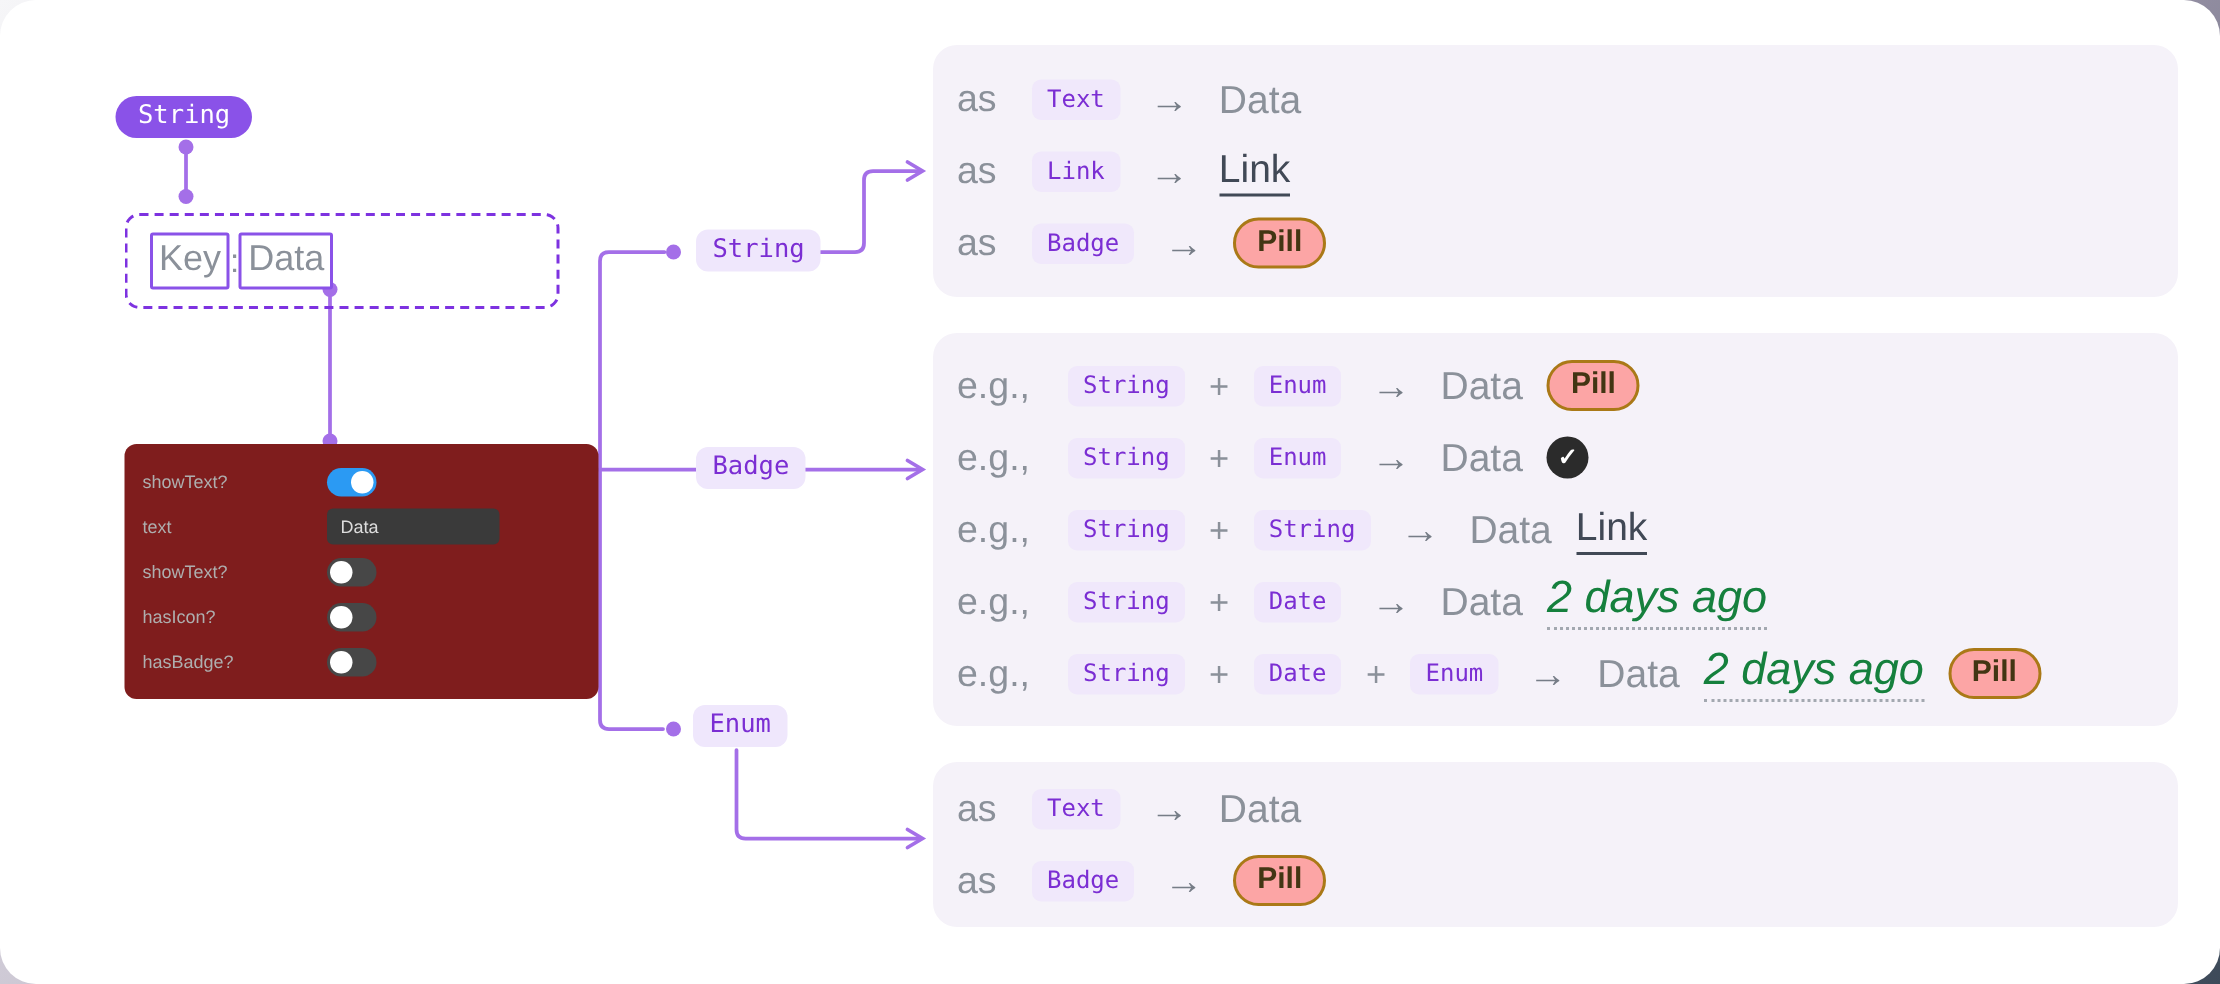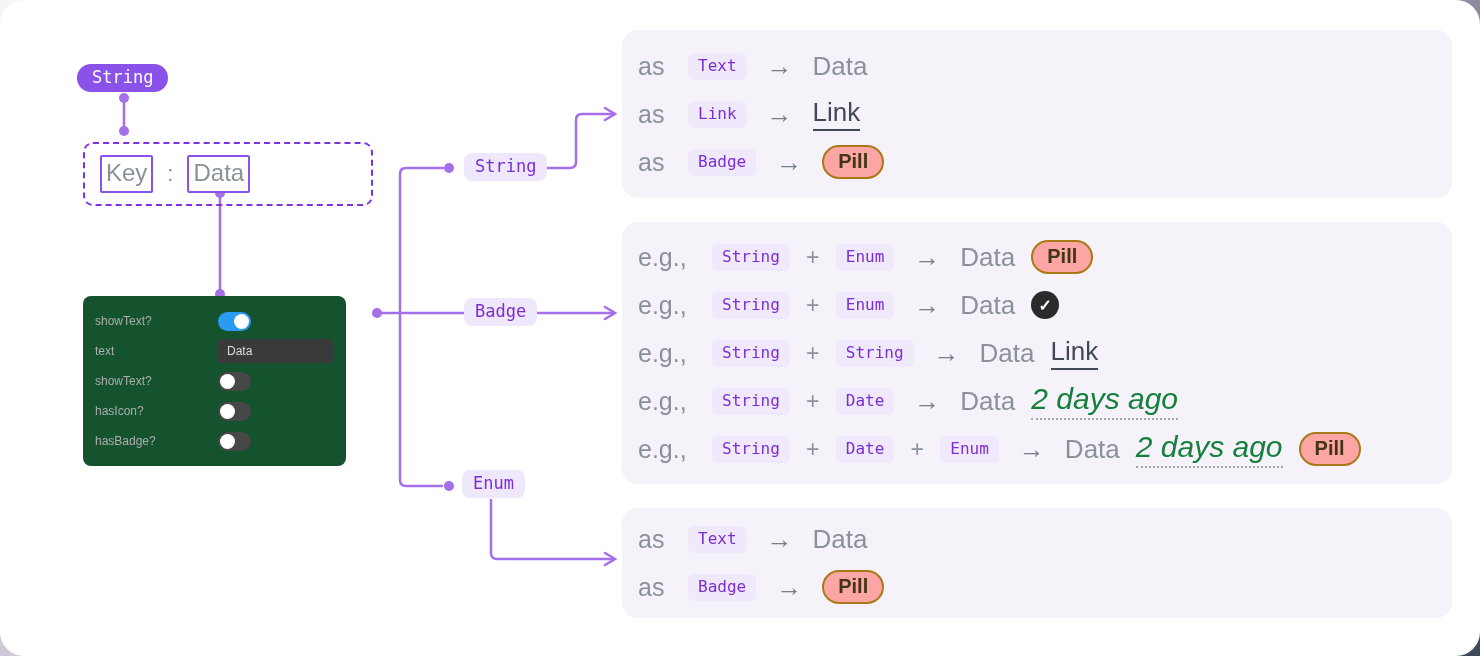--- a/index.html
+++ b/index.html
@@ -19,32 +19,32 @@
     position:absolute; left:77px; top:64px; z-index:3;
     background:#8a52e8; color:#ffffff; border-radius:14px;
     font-family:"DejaVu Sans Mono", monospace; font-size:17px;
     padding:3px 15px 5px; line-height:20px;
   }
 
   
   .schema-box {
     position:absolute; left:83px; top:142px; width:290px; height:64px; z-index:2;
     border:2px dashed #7d32e0; border-radius:10px;
-    display:flex; align-items:center; padding-left:15px; gap:14px;
+    display:flex; align-items:center; padding-left:15px; gap:0;
   }
   .schema-token {
     border:2px solid #8a52e8; border-radius:2px; color:#8b919a;
     font-size:24px; padding:2px 4px 4px; line-height:28px; background:#fff;
   }
   .schema-sep { color:#8b919a; font-size:22px; }
 
   
   .props {
-    position:absolute; left:83px; top:296px; width:263px; height:170px; z-index:2;
-    background:#14532d; border-radius:8px; padding:10px 12px;
+    position:absolute; left:83px; top:296px; width:316px; height:170px; z-index:2;
+    background:#7f1d1d; border-radius:8px; padding:10px 12px;
     display:flex; flex-direction:column; justify-content:space-around;
   }
   .prop-row { display:flex; align-items:center; height:28px; }
   .prop-label { color:#aeaeae; font-size:12px; width:123px; }
   .toggle { position:relative; width:33px; height:19px; border-radius:10px; cursor:pointer; }
   .toggle.on  { background:#2b9af3; }
   .toggle.off { background:#474747; }
   .toggle .knob {
     position:absolute; top:2px; width:15px; height:15px; border-radius:50%; background:#ffffff;
   }

